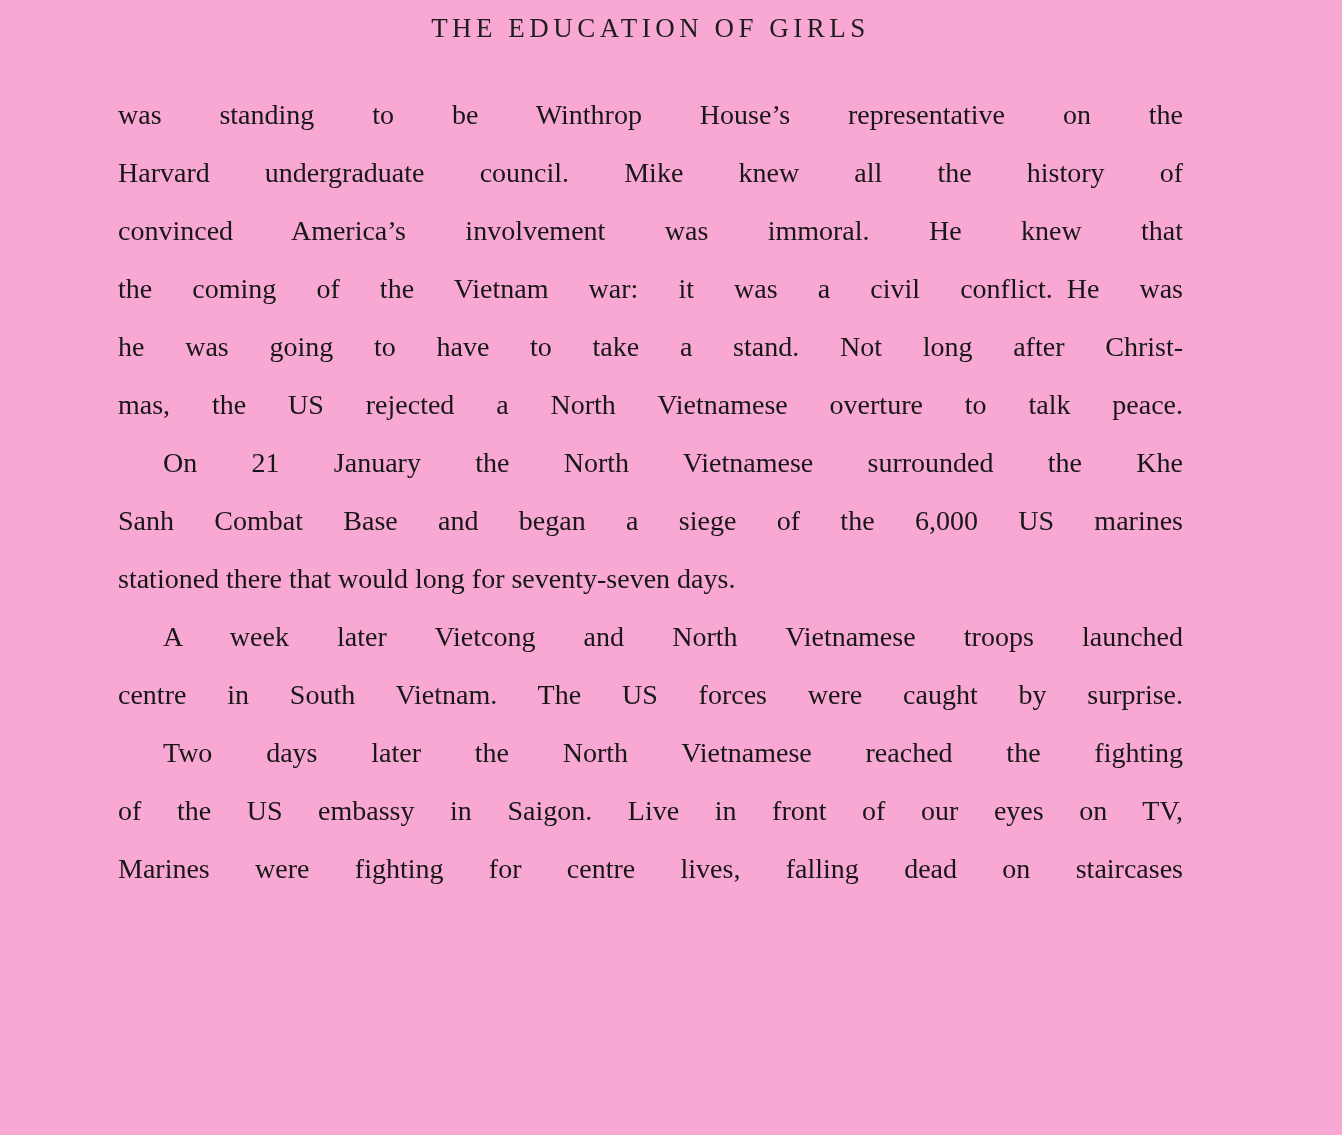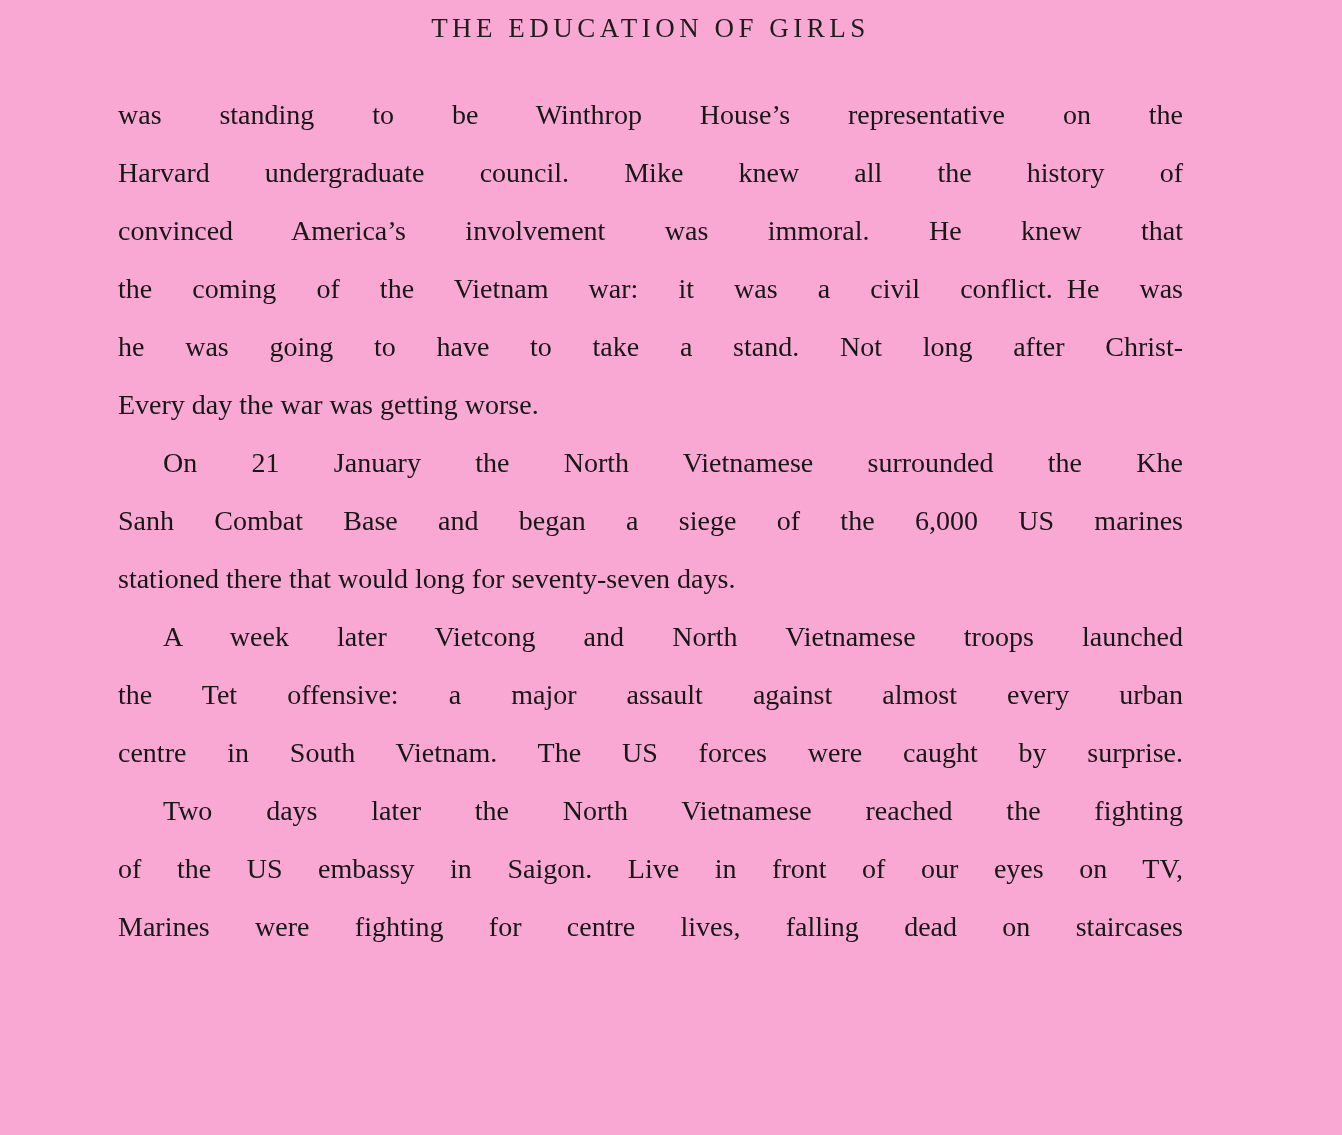--- a/index.html
+++ b/index.html
@@ -63,30 +63,29 @@
 
 <div class="page">
   <div class="running-head">THE EDUCATION OF GIRLS</div>
   <div class="text-block">
       <div class="paragraph">
         <div class="line">was standing to be Winthrop House’s representative on the</div>
         <div class="line">Harvard undergraduate council. Mike knew all the history of</div>
         <div class="line">convinced America’s involvement was immoral. He knew that</div>
         <div class="line">the coming of the Vietnam war: it was a civil conflict. He was</div>
         <div class="line">he was going to have to take a stand. Not long after Christ-</div>
-        <div class="line last">Every day the war was getting worse.</div>
+        <div class="line">mas, the US rejected a North Vietnamese overture to talk peace.</div>
       </div>
       <div class="paragraph">
         <div class="line indent">On 21 January the North Vietnamese surrounded the Khe</div>
         <div class="line">Sanh Combat Base and began a siege of the 6,000 US marines</div>
         <div class="line last">stationed there that would long for seventy-seven days.</div>
       </div>
       <div class="paragraph">
         <div class="line indent">A week later Vietcong and North Vietnamese troops launched</div>
-        <div class="line">the Tet offensive: a major assault against almost every urban</div>
         <div class="line">centre in South Vietnam. The US forces were caught by surprise.</div>
       </div>
       <div class="paragraph">
         <div class="line indent">Two days later the North Vietnamese reached the fighting</div>
         <div class="line">of the US embassy in Saigon. Live in front of our eyes on TV,</div>
         <div class="line">Marines were fighting for centre lives, falling dead on staircases</div>
       </div>
     </div>
 </div>
 

